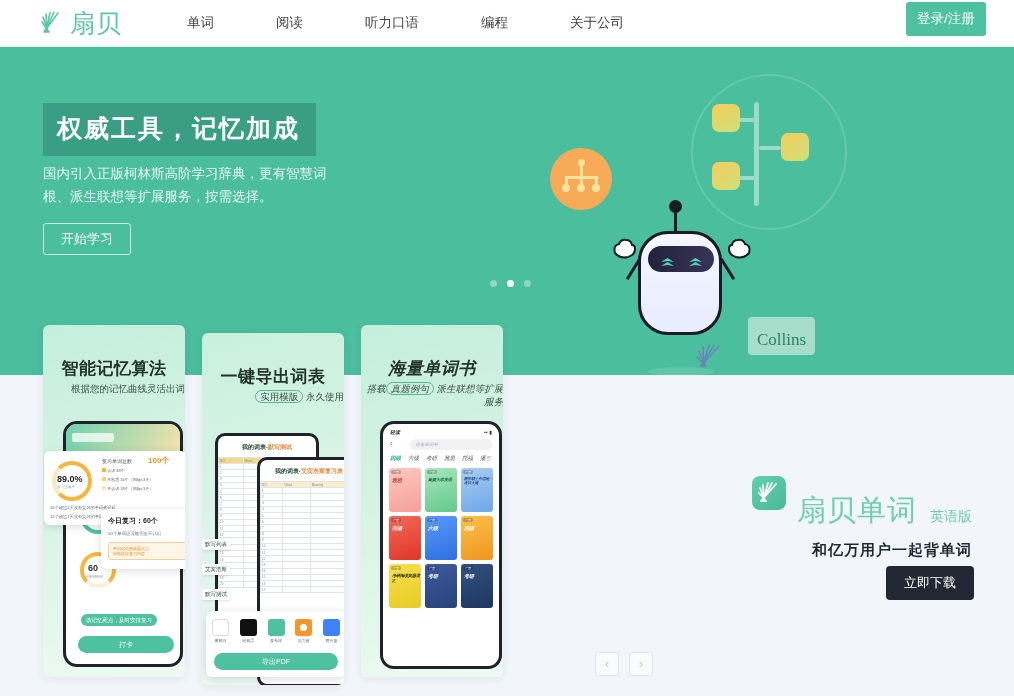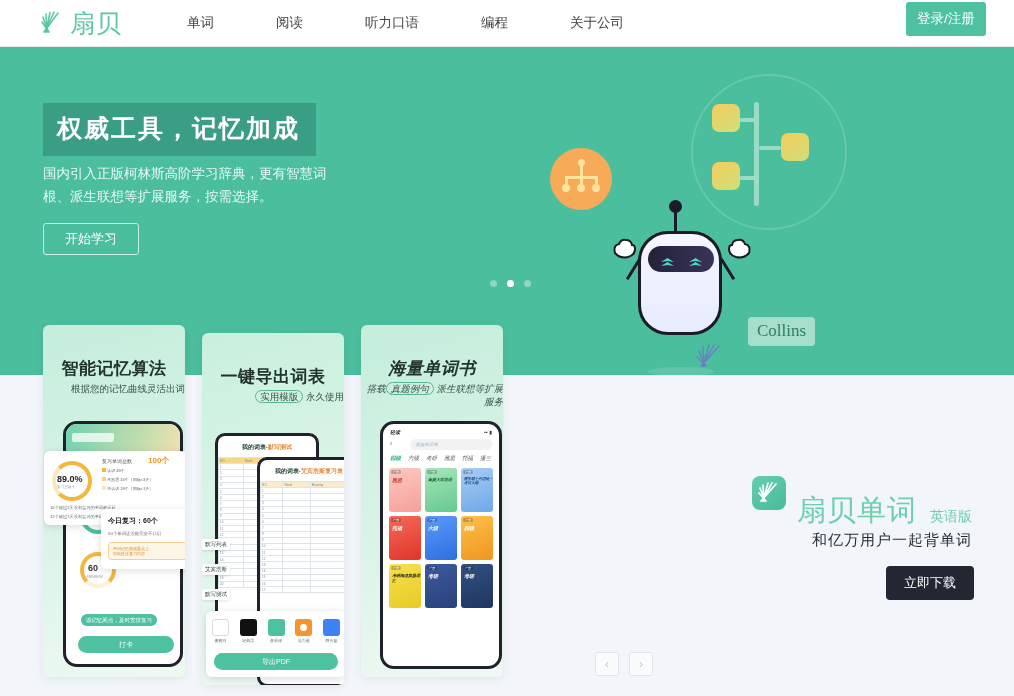--- a/index.html
+++ b/index.html
@@ -52,21 +52,21 @@
     padding: 9px 16px 11px 14px;
     color: #ffffff; font-size: 25px; font-weight: bold;
     letter-spacing: 2px;
   }
   .hero-sub {
     position: absolute; left: 43px; top: 115px;
     width: 300px; color: #eafaf4; font-size: 13.5px; line-height: 23px;
   }
   .hero-cta {
     position: absolute; left: 43px; top: 176px;
-    width: 96px; height: 32px;
+    width: 88px; height: 32px;
     border: 1px solid #cdeee3; border-radius: 3px;
     background: transparent; color: #ffffff; font-size: 13px;
     display: flex; align-items: center; justify-content: center; cursor: pointer;
   }
   .dots {
     position: absolute; left: 490px; top: 233px;
     display: flex; gap: 10px; align-items: center;
   }
   .dot { width: 7px; height: 7px; border-radius: 50%; background: #8fd7c2; cursor: pointer; }
   .dot.on { background: #ffffff; }
@@ -104,21 +104,21 @@
   .hand { position: absolute; width: 28px; height: 24px; }
   .arm { position: absolute; width: 3px; height: 24px; background: #1b1b28; }
   .robot-shadow {
     position: absolute; left: 40px; top: 182px; width: 66px; height: 9px;
     border-radius: 50%; background: #5fc7a8;
   }
   .robot-logo { position: absolute; left: 52px; top: 108px; width: 40px; height: 28px; }
   .collins {
     position: absolute; left: 748px; top: 270px;
     background: #a7ddcb; color: #2f7d67;
-    padding: 4px 9px 5px; border-radius: 4px;
+    padding: 13px 9px 5px; border-radius: 4px;
     font-family: "Liberation Serif", serif; font-size: 17px;
   }
 
   
   .cards { position: absolute; left: 43px; top: 325px; display: flex; gap: 17px; z-index: 10; }
   .card {
     width: 142px; height: 352px; border-radius: 6px; overflow: hidden;
     position: relative; box-shadow: 0 2px 10px rgba(0,0,0,.07);
     background: linear-gradient(170deg,#c9efdc 0%,#d9f4e6 40%,#eaf9f0 100%);
     cursor: pointer;
@@ -197,21 +197,21 @@
 
   
   .promo { position: absolute; right: 42px; top: 455px; text-align: right; }
   .promo-row { display: flex; align-items: center; justify-content: flex-end; gap: 11px; }
   .app-icon {
     width: 34px; height: 34px; border-radius: 8px;
     background: linear-gradient(145deg,#63ceae,#49bb98); position: relative;
   }
   .promo-name { font-size: 29px; color: #6ecfae; letter-spacing: 1px; margin-top: 36px; }
   .promo-en { font-size: 14px; color: #6ecfae; margin-left: 2px; align-self: flex-end; padding-bottom: 5px; }
-  .promo-tag { font-size: 15px; color: #1f2933; font-weight: normal; letter-spacing: 1px; }
+  .promo-tag { font-size: 15px; color: #1f2933; font-weight: bold; margin-top: 10px; letter-spacing: 1px; }
   .dl-btn {
     position: absolute; right: 40px; top: 566px;
     width: 88px; height: 34px; border-radius: 4px;
     background: #222733; color: #fff; font-size: 13px;
     display: flex; align-items: center; justify-content: center; cursor: pointer; border: none;
   }
   .arrows { position: absolute; left: 595px; top: 652px; display: flex; gap: 10px; }
   .arrow {
     width: 24px; height: 24px; border: 1px solid #e1e5ea; border-radius: 3px;
     background: #fafbfc; color: #c3cad2; font-size: 12px;

